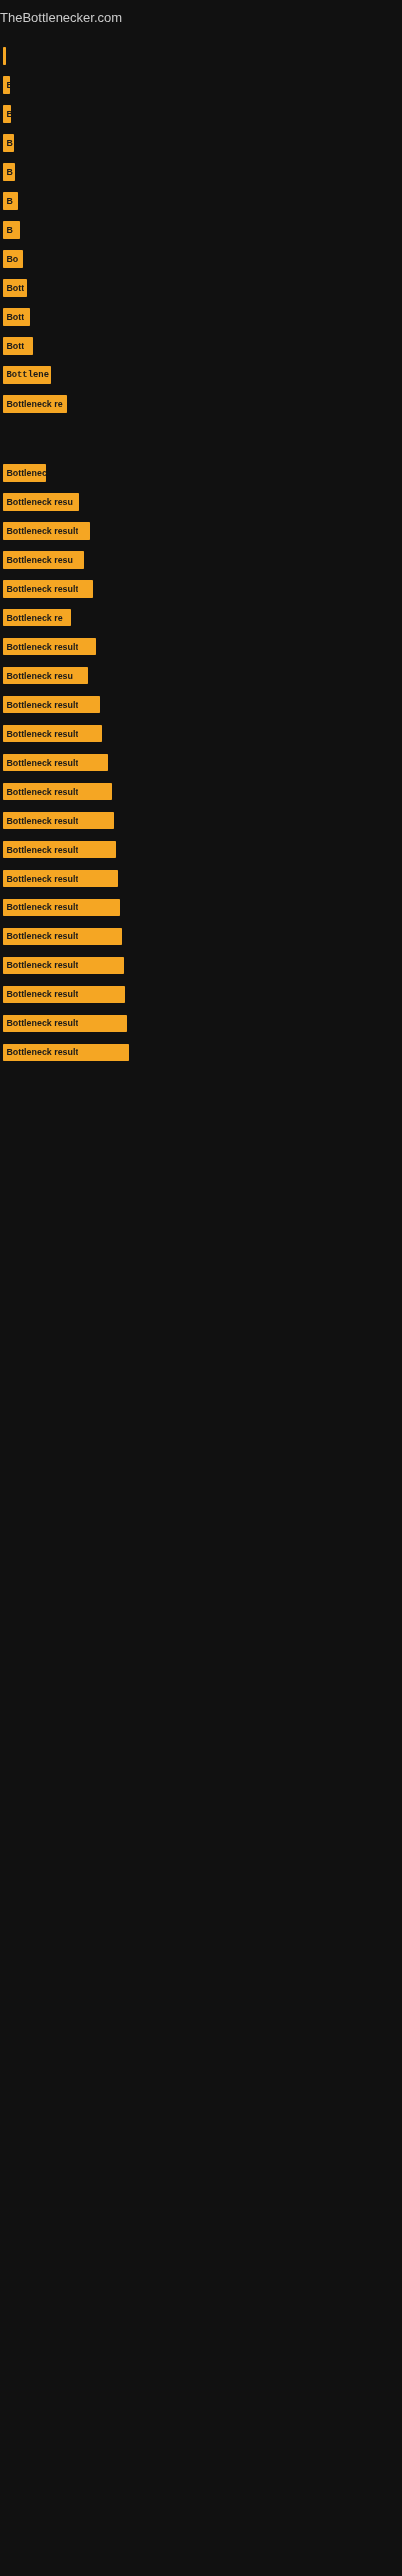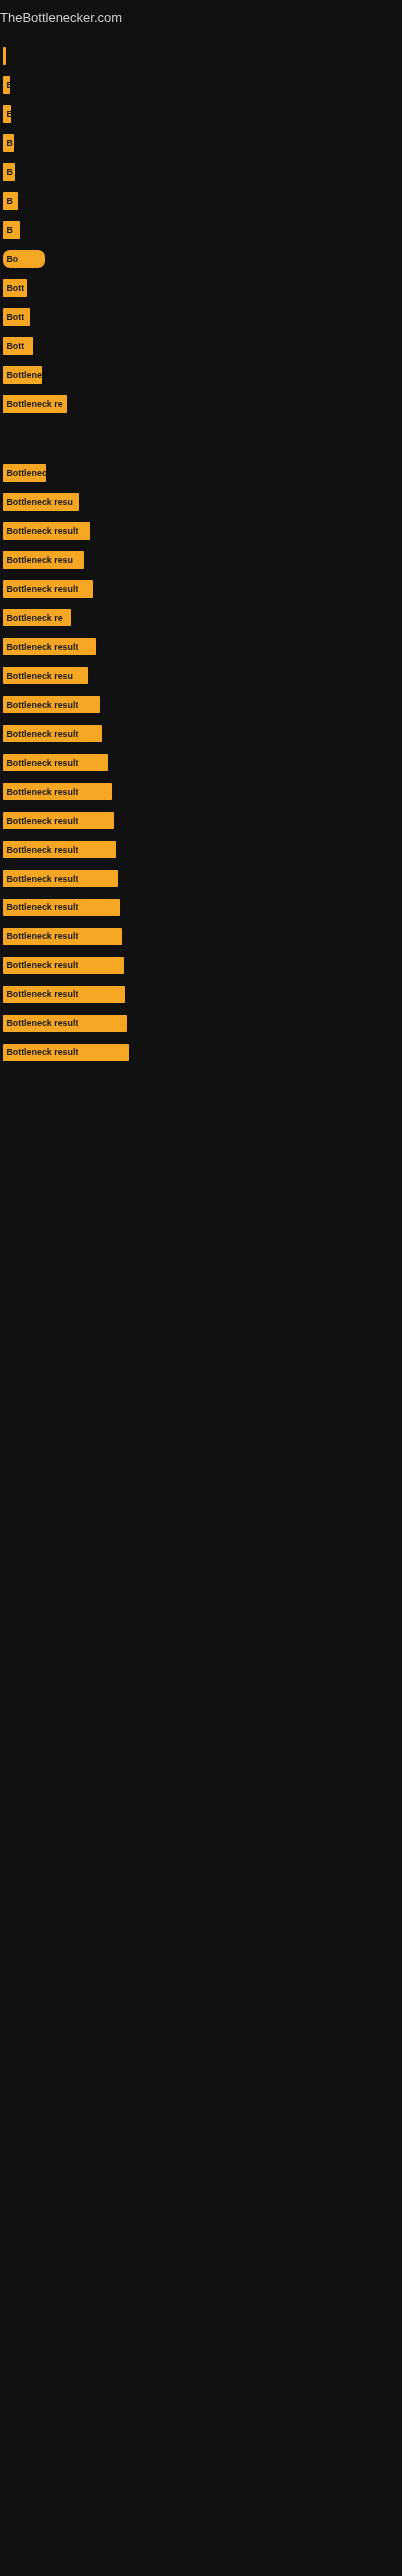--- a/index.html
+++ b/index.html
@@ -84,41 +84,41 @@
       <div class="bar" style="width: 14.5px;">
         <span class="bar-label">B</span>
       </div>
     </div>
     <div class="bar-row">
       <div class="bar" style="width: 17px;">
         <span class="bar-label">B</span>
       </div>
     </div>
     <div class="bar-row">
-      <div class="bar" style="width: 42px; border-radius: 7px;">
+      <div class="bar" style="width: 20px;">
         <span class="bar-label">Bo</span>
       </div>
     </div>
     <div class="bar-row">
       <div class="bar" style="width: 24px;">
         <span class="bar-label">Bott</span>
       </div>
     </div>
     <div class="bar-row">
       <div class="bar" style="width: 26.6px;">
         <span class="bar-label">Bott</span>
       </div>
     </div>
     <div class="bar-row">
       <div class="bar" style="width: 30px;">
         <span class="bar-label">Bott</span>
       </div>
     </div>
     <div class="bar-row">
-      <div class="bar" style="width: 39px;">
+      <div class="bar" style="width: 48px; font-family: Liberation Mono, monospace;">
         <span class="bar-label">Bottlene</span>
       </div>
     </div>
     <div class="bar-row">
       <div class="bar" style="width: 64px;">
         <span class="bar-label">Bottleneck re</span>
       </div>
     </div>
     <div class="bar-row">
       <div class="bar" style="width: 43px; margin-top: 40px;">

